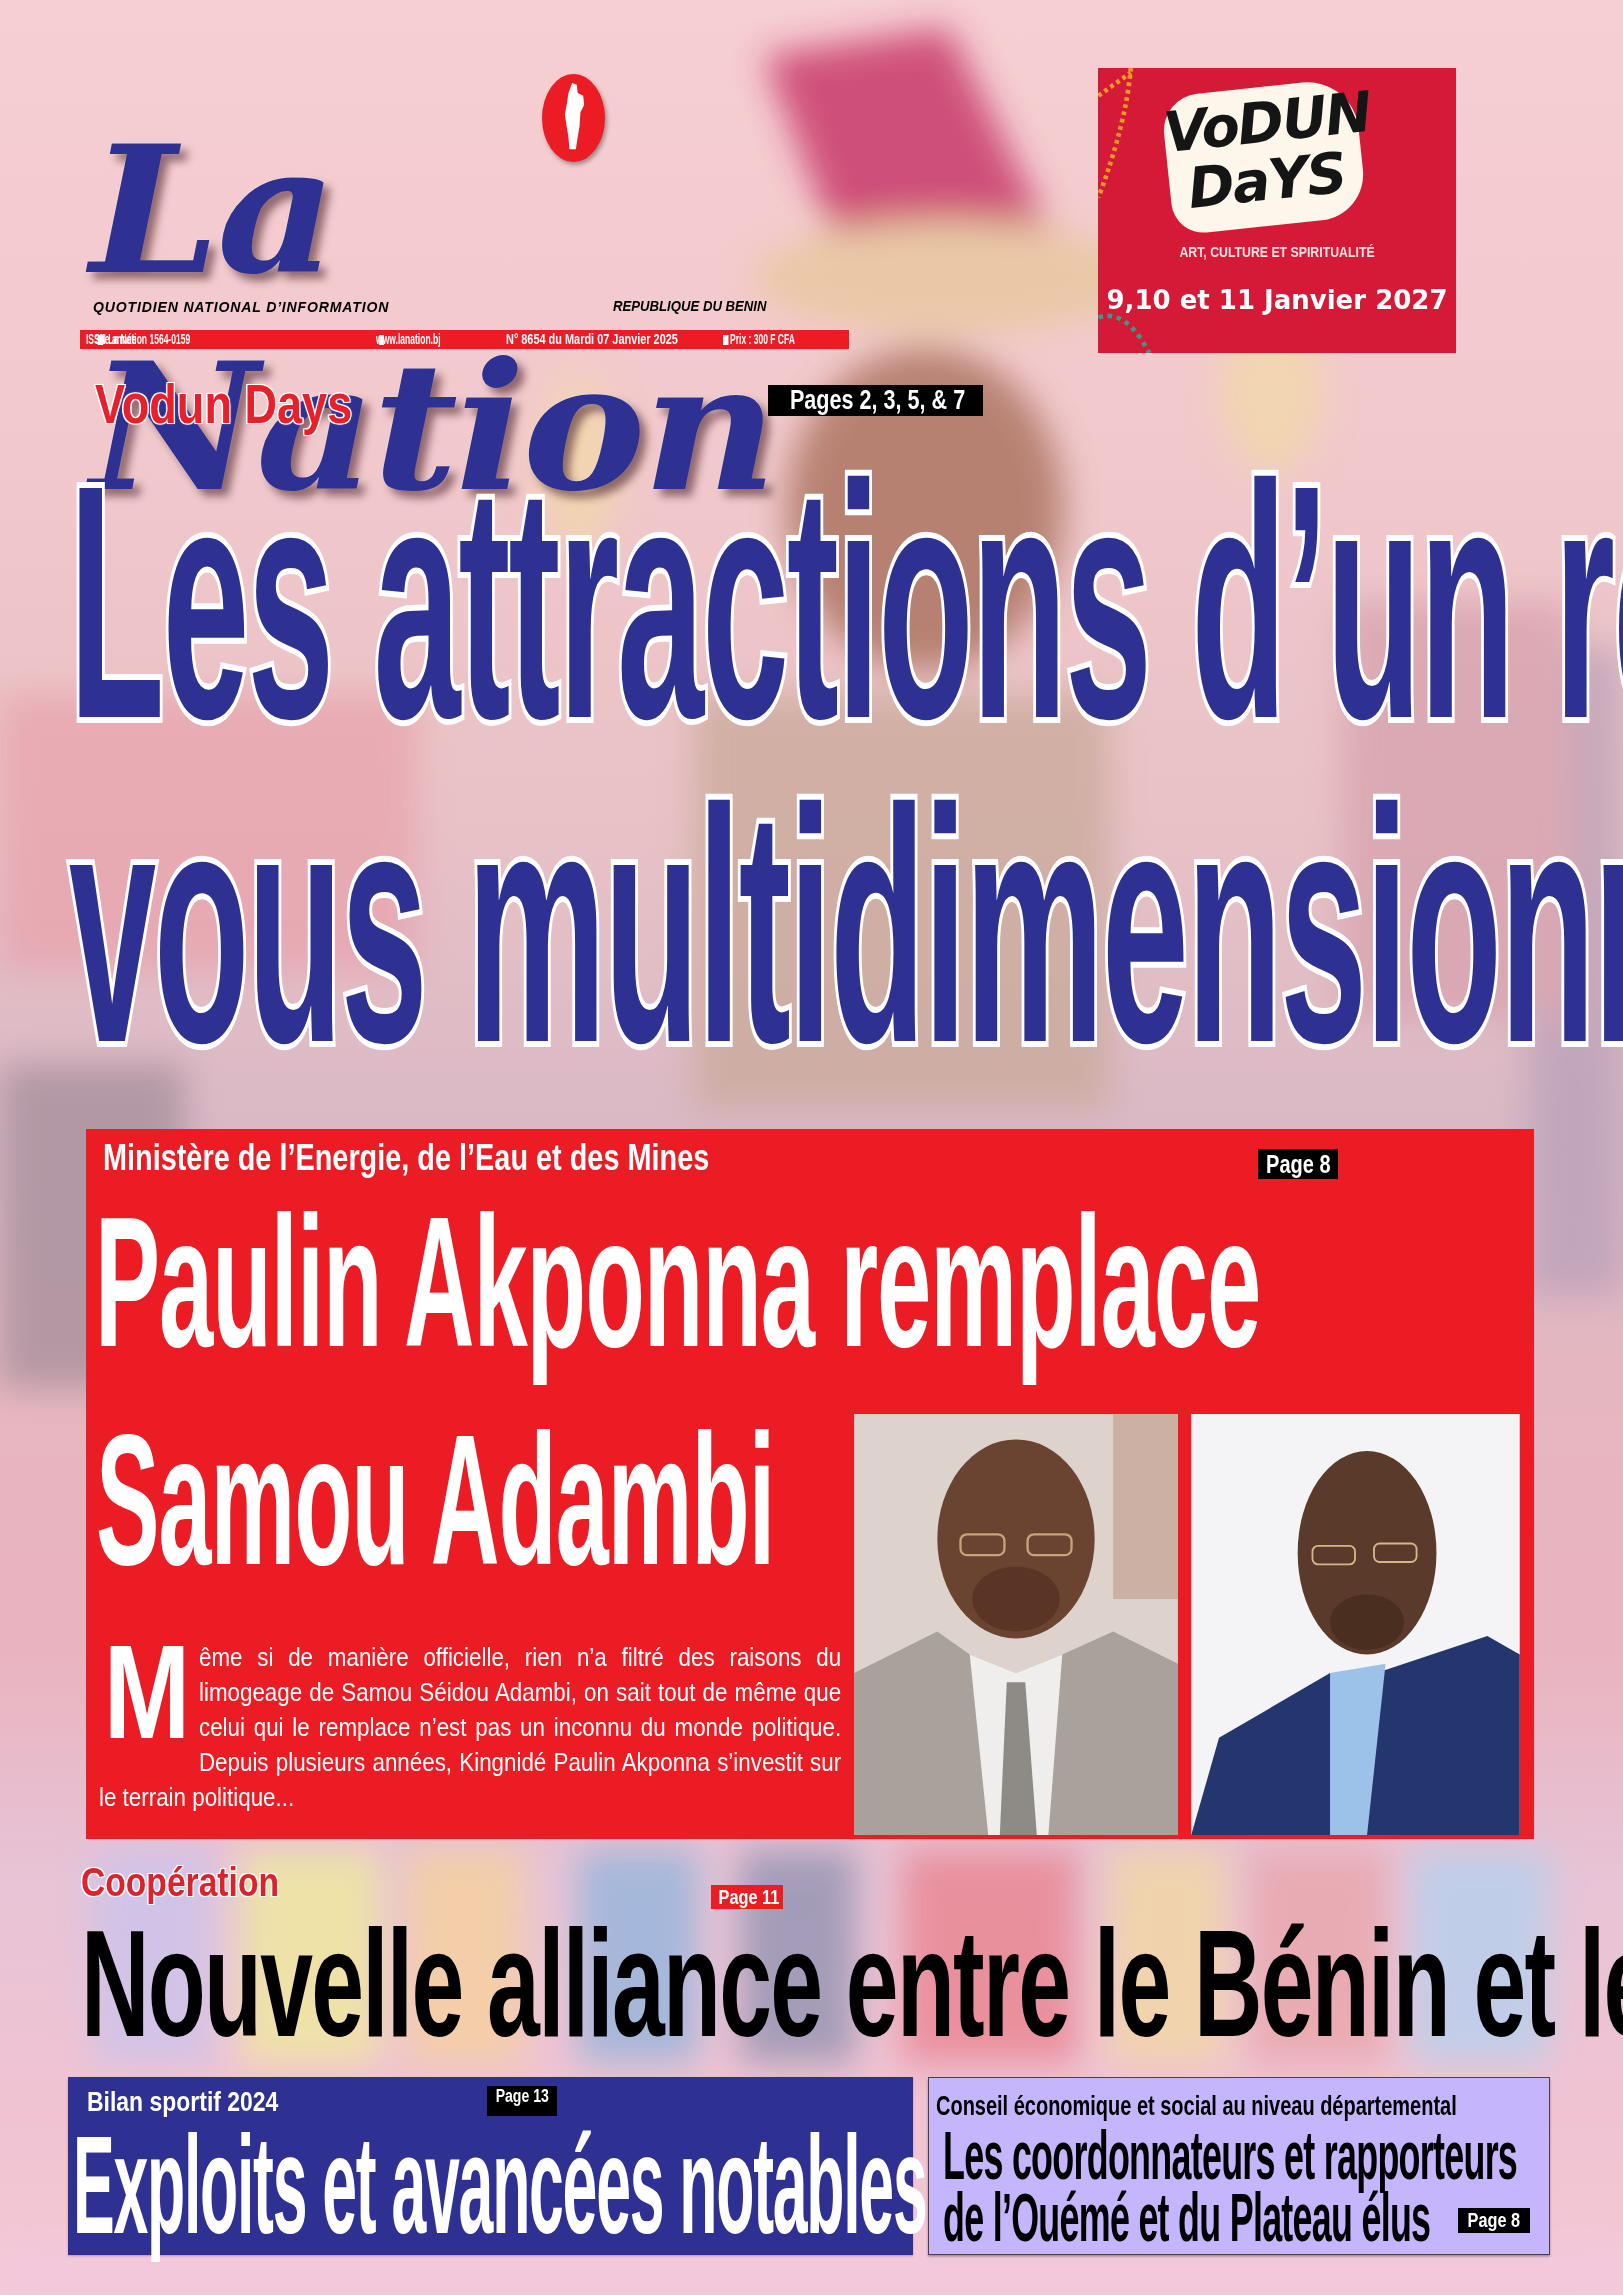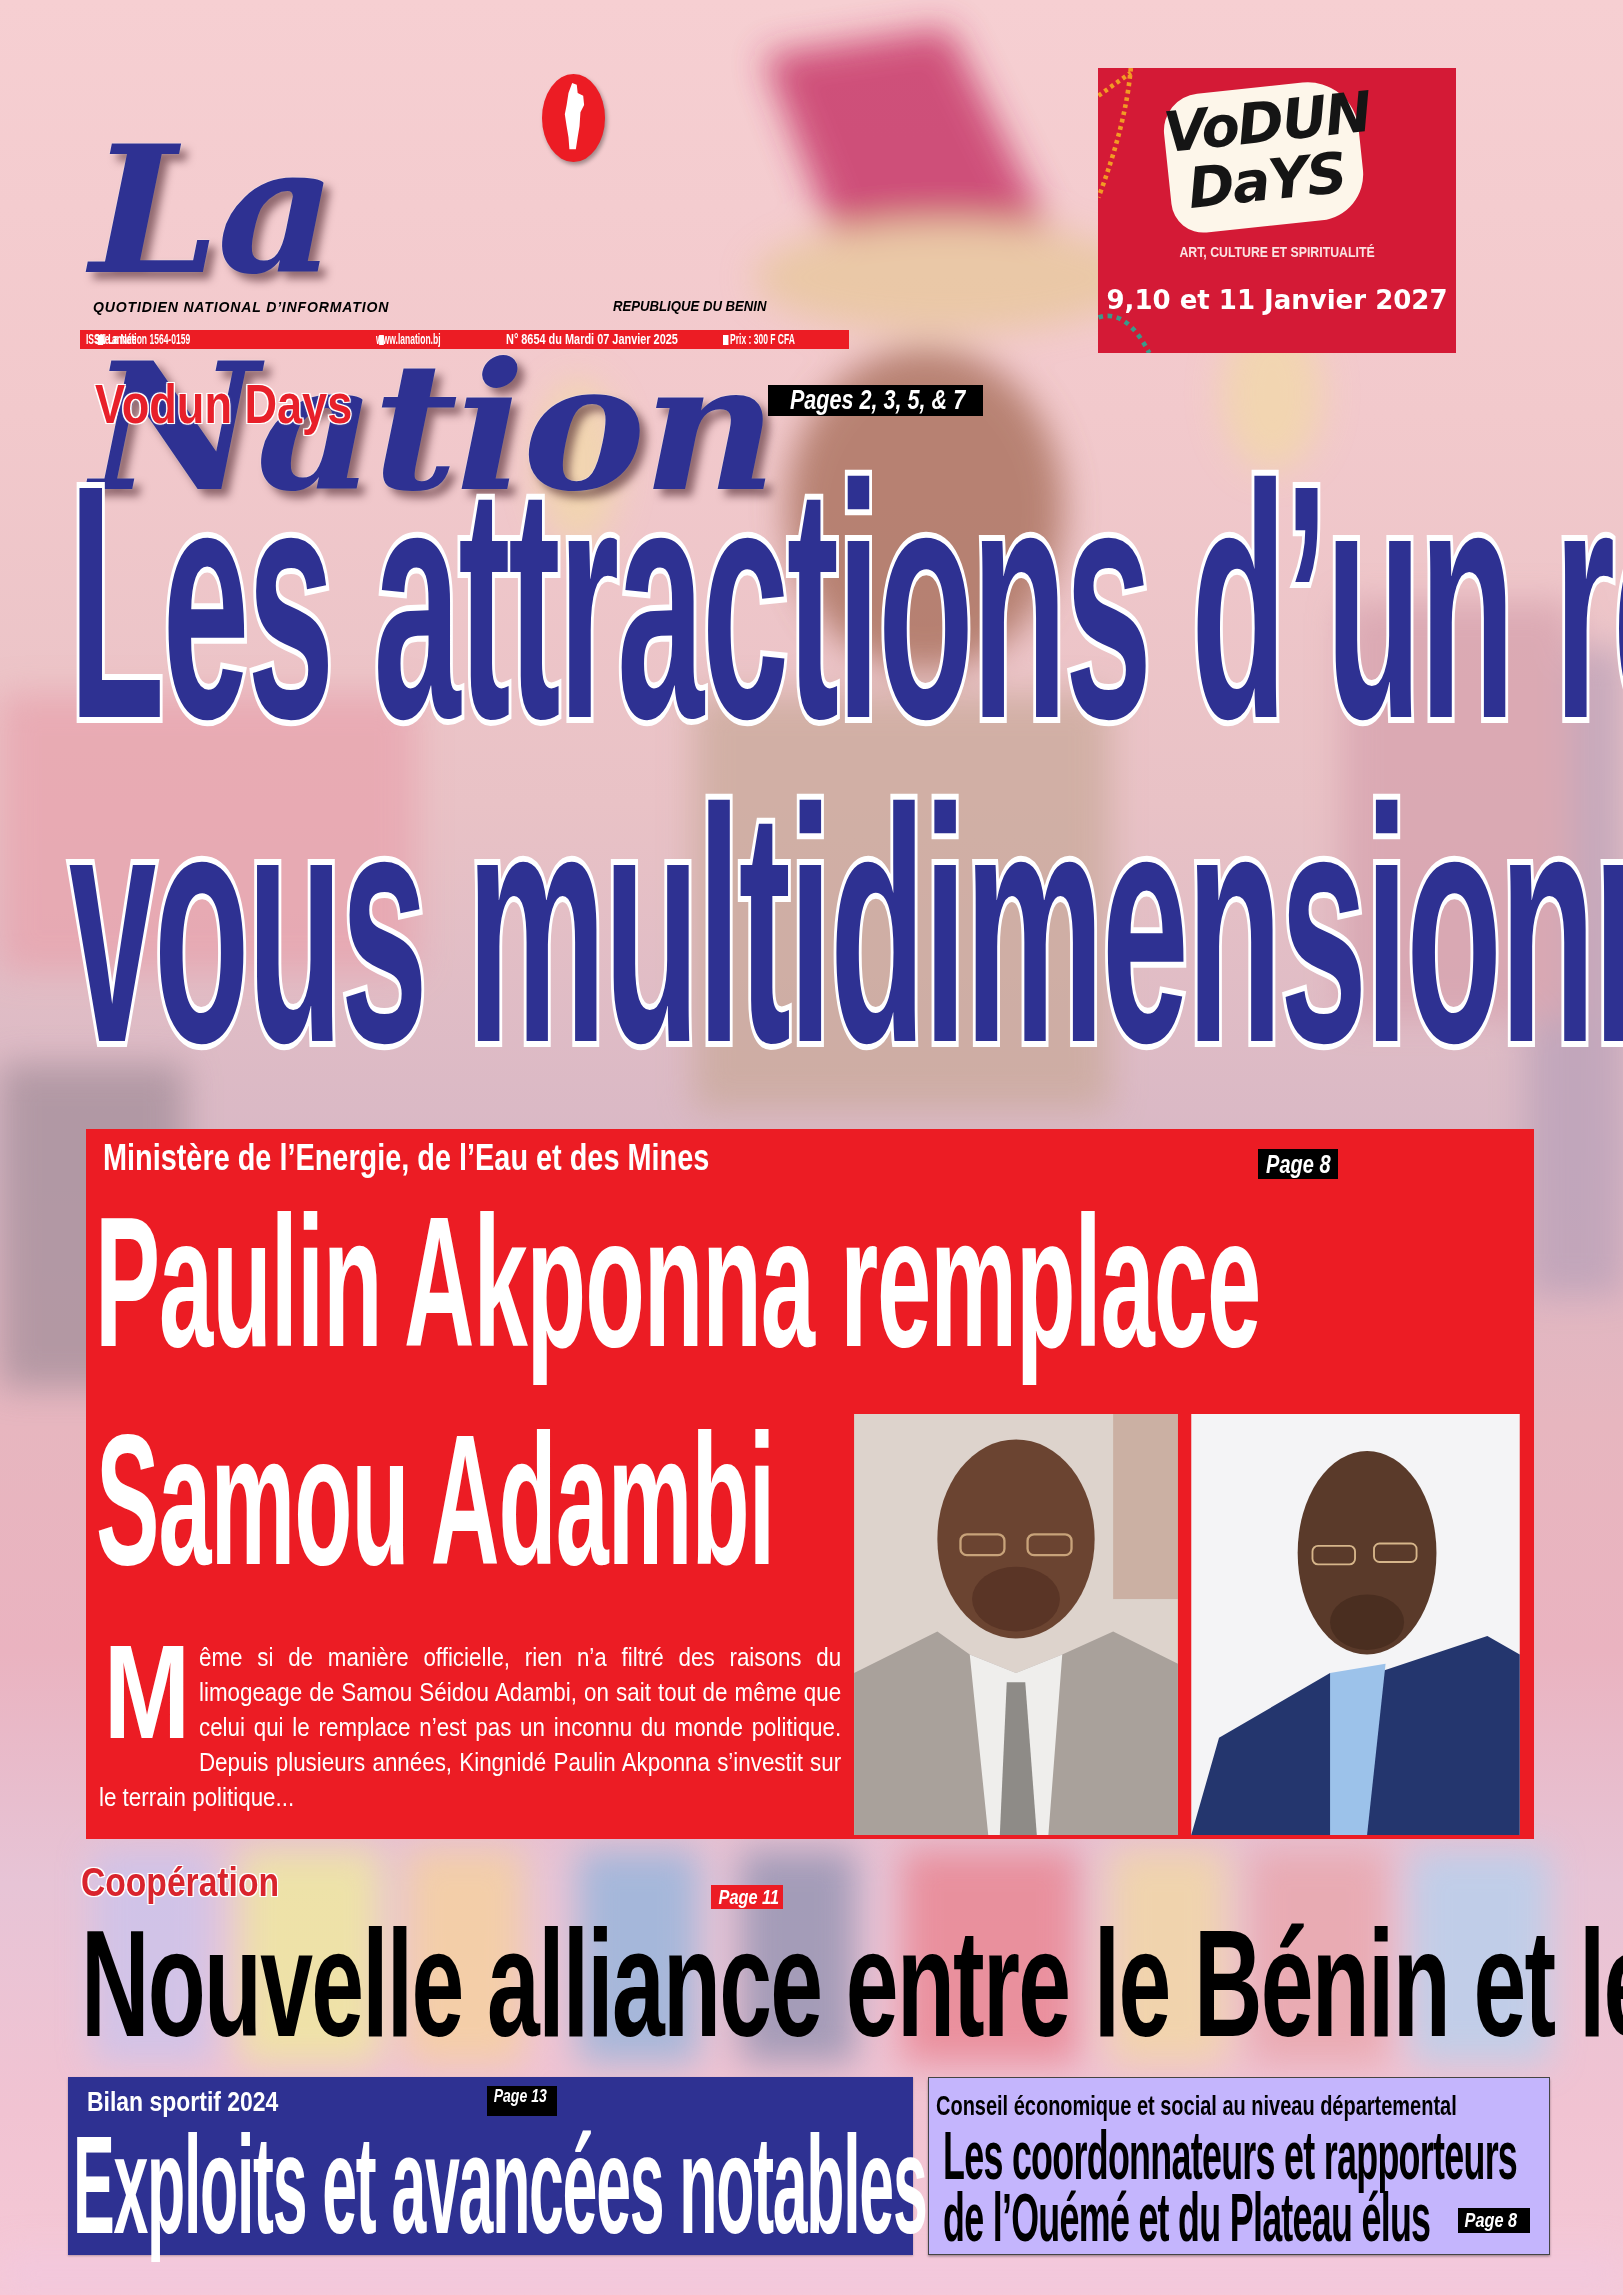--- a/index.html
+++ b/index.html
@@ -64,22 +64,22 @@
     color:#fff; font-family:"DejaVu Sans", sans-serif; font-weight:bold; font-size:26px;
   }
 
   
   .kicker-red {
     position:absolute; color:#e8202a; font-weight:bold;
     text-shadow: 0 0 2.8px #fff, 1.4px 1.4px 0 #fff, -1.4px -1.4px 0 #fff, 1.4px -1.4px 0 #fff, -1.4px 1.4px 0 #fff;
     transform:scaleX(.82); transform-origin:left; white-space:nowrap;
   }
   .page-badge {
-    position:absolute; background:#000; color:#fff; font-weight:bold; font-style:italic;
-    text-align:left; white-space:nowrap;
+    position:absolute; background:#000; color:#fff; font-weight:bold; 
+    text-align:center; white-space:nowrap;
   }
   .page-badge span { display:inline-block; transform:scaleX(.8); }
 
   
   .main-head {
     position:absolute; left:69px; top:440px; width:1481px;
     color:#2e3192; font-weight:bold; white-space:nowrap;
     font-size:333px; line-height:324px; letter-spacing:-4.6px;
     transform:scaleX(.47); transform-origin:left top;
     -webkit-text-stroke: 12px #fff; paint-order: stroke fill;

